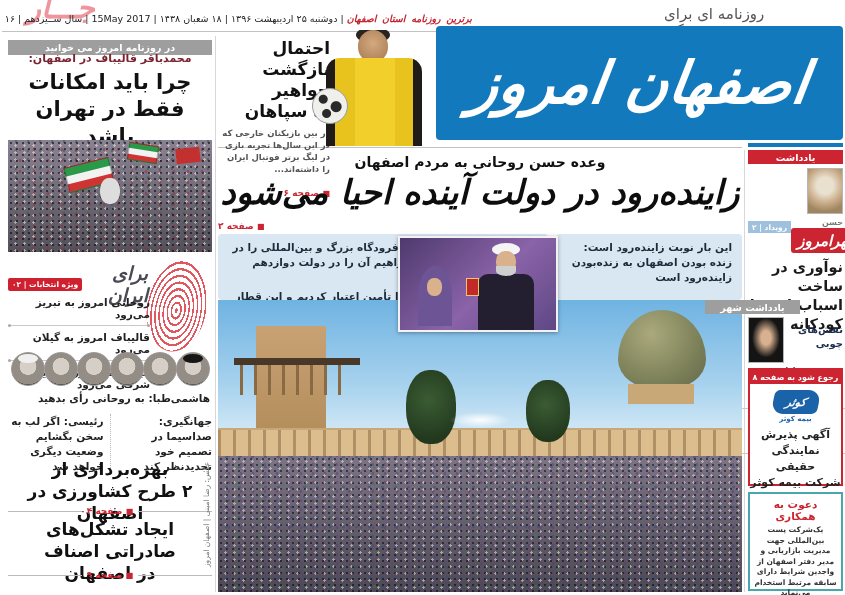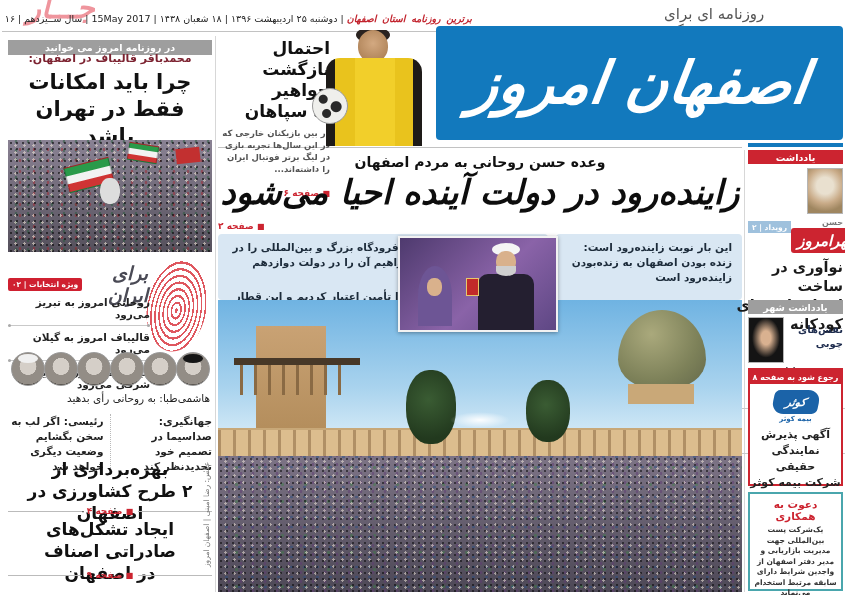--- a/index.html
+++ b/index.html
@@ -47,21 +47,21 @@
   .badge-red { background:#cf2030; color:#fff; font-size:7.5px; font-weight:bold; padding:2px 4px; border-radius:2px; white-space:nowrap; }
   .cal-logo { font-family:"DejaVu Serif", serif; font-style:italic; font-weight:bold; color:#4a4a55; font-size:19px; }
   .dotline { flex:1; border-top:1.5px dotted #b9b9b9; margin:0 4px; }
   .fingerprint { left:147px; top:260px; width:60px; height:92px; border-radius:50%;
     background:repeating-radial-gradient(ellipse at 50% 55%, rgba(215,45,55,.8) 0 1.4px, rgba(255,255,255,0) 1.4px 4px);
     transform:rotate(10deg); }
   .lc-item { font-size:10.5px; font-weight:bold; color:#222; }
   .pc { width:34px; height:34px; border-radius:50%; border:1px solid #9a9a9a; position:relative; overflow:hidden; flex:0 0 auto;
     background:radial-gradient(circle at 50% 42%, #d5cfc8 0 34%, #938d86 35% 72%, #5a554f 73%); }
   .pc .tb { position:absolute; top:1px; left:6px; width:20px; height:9px; border-radius:50%; }
-  .lc-cap { font-size:10.5px; font-weight:normal; color:#222;text-align:right; }
+  .lc-cap { font-size:10.5px; font-weight:bold; color:#222;text-align:right; }
   .lc-q { font-size:10.5px; font-weight:bold; color:#222; line-height:15px; }
   .lc-story { font-size:17px; font-weight:bold; color:#111; line-height:22px; }
 
   
   .fb-title { font-size:17px; font-weight:bold; color:#111; line-height:21px; }
   .fb-teaser { font-size:8.5px; color:#555; line-height:12px; font-weight:bold; }
   .player { left:306px; top:30px; width:126px; height:116px; overflow:hidden; }
   .p-head { position:absolute; left:52px; top:0; width:30px; height:32px; border-radius:50% 50% 46% 46%; background:radial-gradient(circle at 50% 42%,#d3a981,#b08459 75%); }
   .p-hair { position:absolute; left:50px; top:-3px; width:34px; height:16px; border-radius:50%; background:#2a2320; }
   .p-torso { position:absolute; left:20px; top:28px; width:96px; height:88px; border-radius:14px 14px 0 0;
@@ -296,21 +296,21 @@
   <div class="abs shahr-logo">
       <span>شهرامروز</span>
     </div>
 
   <div class="abs rc rc-head ral" style="left:748px; top:258px;">
     <div>نوآوری در ساخت</div>
     <div>اسباب‌بازی‌های</div>
     <div>کودکانه</div>
   </div>
 
-  <div class="abs graybar rc" style="left:748px; top:300px; height:14px;">یادداشت شهر</div>
+  <div class="abs graybar rc" style="left:705px; top:300px; height:14px;">یادداشت شهر</div>
 
   <div class="abs rc" style="left:748px; top:317px;">
     <div style="display:flex; gap:4px;">
       <div class="rc-title ral" style="flex:1; padding-top:6px;">
         <div>نقش‌های چوبی</div>
       </div>
       <div class="auth-photo ap-woman"></div>
     </div>
     <div style="display:flex; justify-content:space-between; align-items:center; margin-top:3px;">
       <span class="badge-gray">شهر | ۱۲</span>

